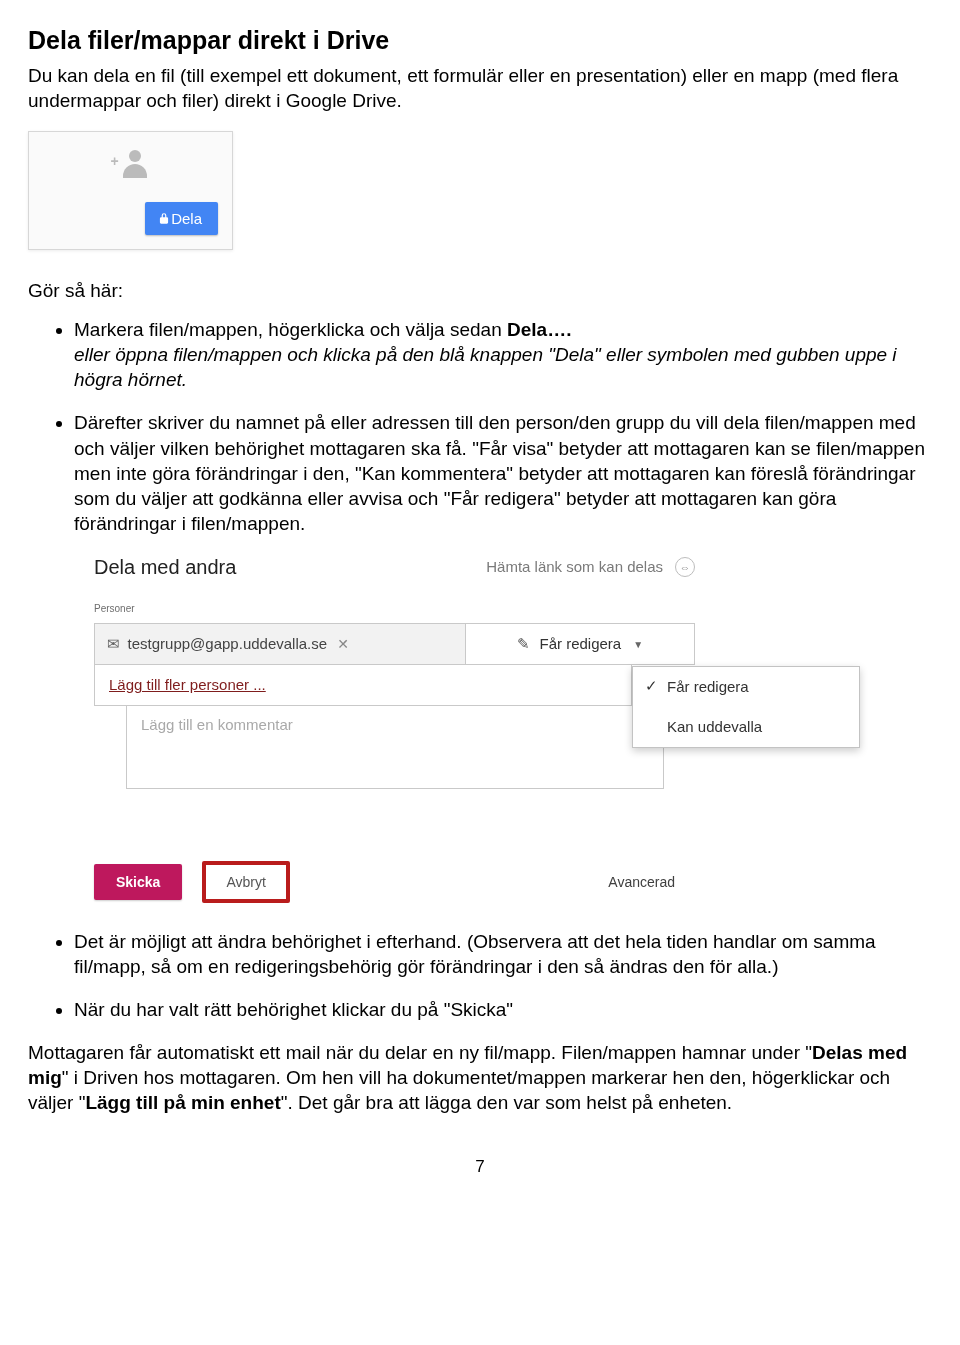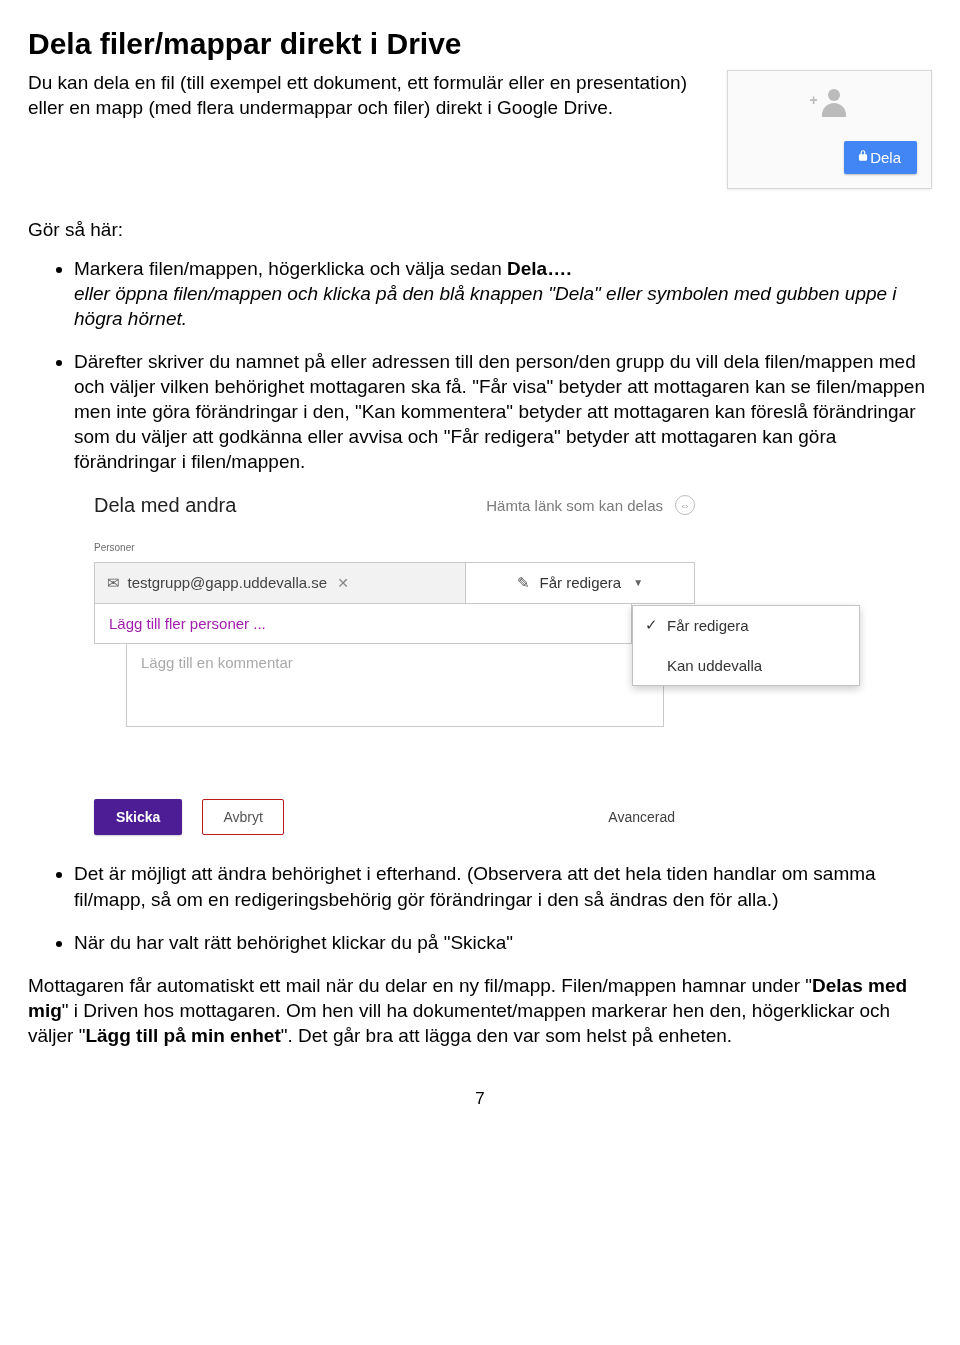--- a/index.html
+++ b/index.html
@@ -7,29 +7,30 @@
     margin: 0;
     padding: 24px 28px 40px 28px;
     font-family: Arial, Helvetica, sans-serif;
     font-size: 19px;
     line-height: 1.32;
     color: #000;
     background: #fff;
     width: 960px;
   }
   h2.title {
-    font-size: 30px;
+    font-size: 25px;
     font-weight: bold;
     margin: 0 0 6px 0;
   }
   .intro-row {
     display: flex;
     align-items: flex-start;
     gap: 18px;
     margin-bottom: 28px;
+    flex-direction: column;
   }
   .intro-text { flex: 1; }
   .share-widget {
     width: 205px;
     flex-shrink: 0;
     border: 1px solid #d7d7d7;
     background: #fafafa;
     padding: 14px 14px 14px 14px;
     box-shadow: 0 1px 3px rgba(0,0,0,.08);
     text-align: center;
@@ -47,21 +48,21 @@
   }
   .person-plus .body {
     width: 24px; height: 14px; border-radius: 12px 12px 0 0;
     background: #888; position: absolute; left: 10px; top: 14px;
   }
   .person-plus .plus {
     position: absolute; left: -2px; top: 2px;
     font-size: 14px; color: #888; font-weight: bold;
   }
   .dela-btn {
-    display: inline-flex; 
+    display: inline-flex; align-items: center; 
     background: #4285f4; color: #fff;
     border: none; border-radius: 2px;
     padding: 8px 16px 8px 12px;
     font-size: 15px;
     box-shadow: 0 1px 2px rgba(0,0,0,.25);
     float: right;
     margin-top: 4px;
   }
   .dela-btn svg { width: 14px; height: 14px; fill: #fff; }
   .clear { clear: both; }
@@ -108,22 +109,23 @@
   .perm-btn {
     width: 228px;
     display: flex; align-items: center; justify-content: center; gap: 10px;
     font-size: 15px; color: #333; background: #fff;
     padding: 10px 12px;
   }
   .perm-btn .pen { color: #555; }
   .perm-btn .caret { font-size: 10px; color: #666; margin-left: 2px; }
   .add-more {
     border: 1px solid #c9c9c9; border-top: none;
-    padding: 10px 14px; font-size: 15px; color: #a21caf;
+    padding: 10px 14px; font-size: 15px; color: #7f1d1d;
     width: 538px;
+    text-decoration: underline;
   }
   .dropdown {
     position: absolute;
     width: 228px;
     background: #fff;
     border: 1px solid #c3c3c3;
     box-shadow: 0 3px 8px rgba(0,0,0,.2);
     font-size: 15px; color: #333;
     z-index: 5;
   }
@@ -141,28 +143,28 @@
     width: 538px; height: 84px;
     padding: 10px 14px; font-size: 15px; color: #a9a9a9;
     margin-top: -1px;
     position: relative; z-index: 1; margin-left: 32px;
   }
   .dlg-footer {
     display: flex; align-items: center; gap: 20px;
     margin-top: 72px;
   }
   .btn-send {
-    background: #4c1d95; color: #fff; font-weight: bold;
+    background: #be185d; color: #fff; font-weight: bold;
     font-size: 14px; border: none; border-radius: 2px;
     padding: 10px 22px;
     box-shadow: 0 1px 2px rgba(0,0,0,.2);
   }
   .btn-cancel {
     background: #fff; color: #555; font-size: 14px;
-    border: 1px solid #b91c1c; border-radius: 2px;
+    border: 4px solid #b91c1c; border-radius: 2px;
     padding: 9px 20px;
   }
   .adv-link {
     margin-left: auto; font-size: 14px; color: #404040;
     margin-right: 20px;
   }
 
   .page-num { text-align: center; font-size: 17px; margin-top: 40px; }
 </style>
 </head>

